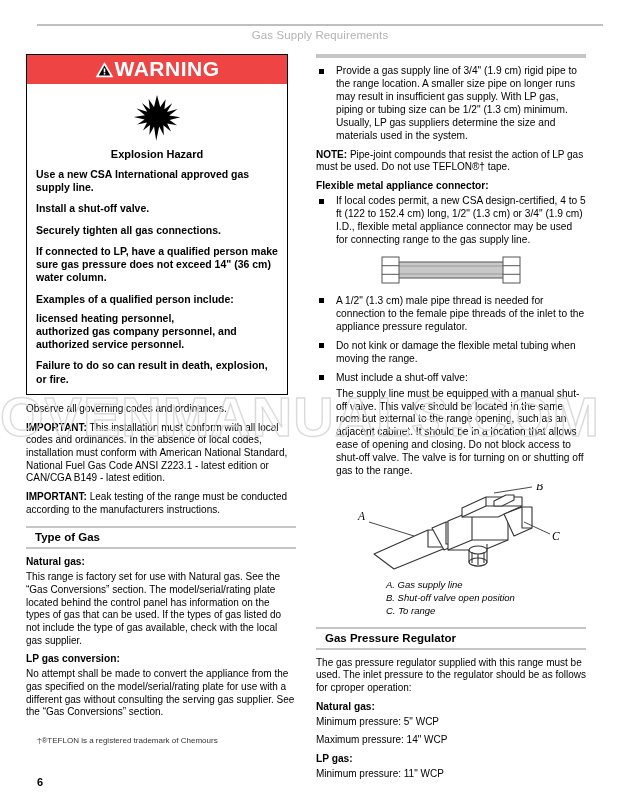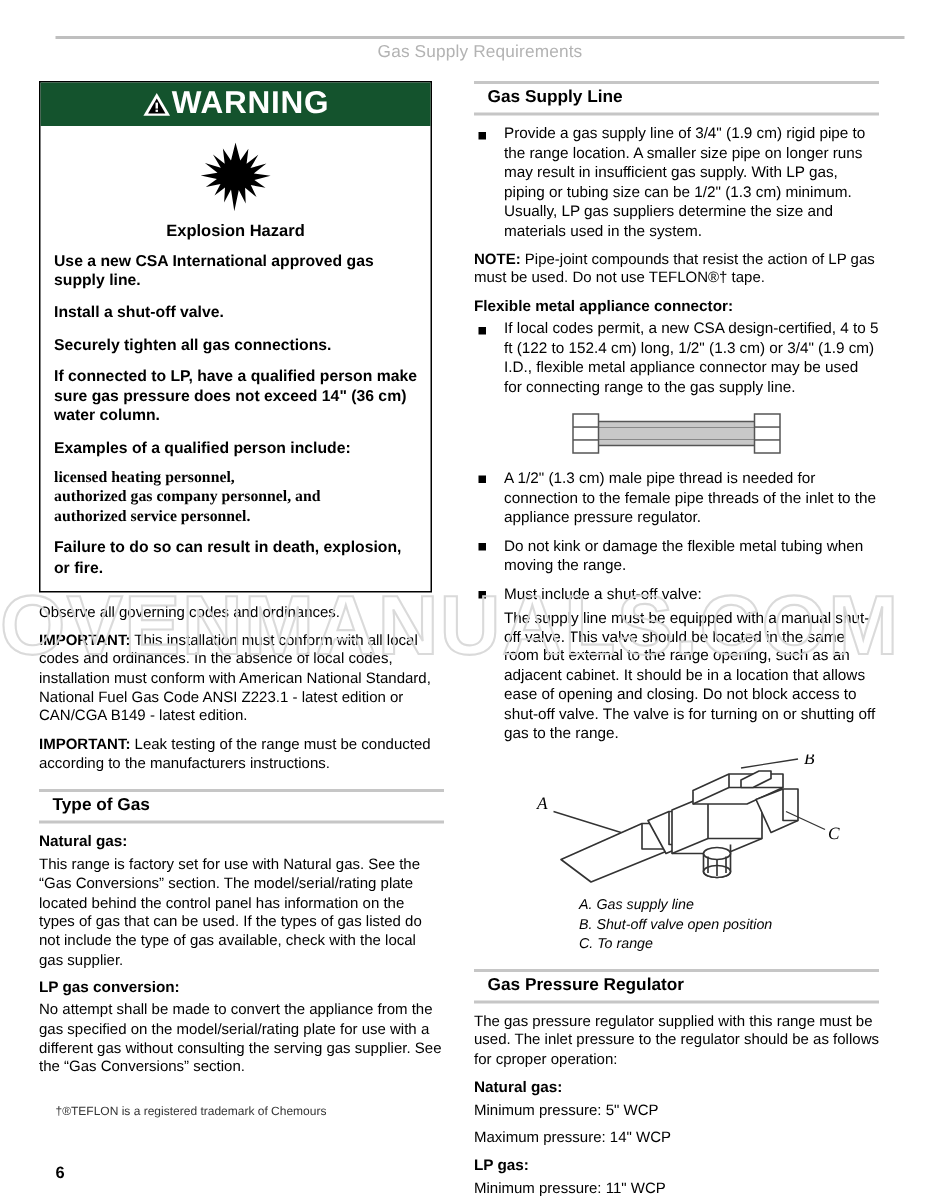--- a/index.html
+++ b/index.html
@@ -67,21 +67,21 @@
   .col-right { left: 316px; }
 
   
   .warn-box {
     border: 1.6px solid #000;
     width: 262px;
     box-sizing: border-box;
     background: #fff;
   }
   .warn-banner {
-    background: #14532d;
+    background: #ef4444;
     color: #fff;
     text-align: center;
     font-weight: bold;
     font-size: 21px;
     letter-spacing: 0.5px;
     padding: 3px 0 4px 0;
     line-height: 1.05;
     display: flex;
     justify-content: center;
     align-items: center;
@@ -233,21 +233,21 @@
         <svg width="54" height="46" viewBox="0 0 54 46">
           <polygon fill="#000000" points="27,0 30.2,12.0 35.6,4.2 34.4,14.2 42.2,8.2 37.0,17.0 47.6,14.0 39.2,20.6 50.4,22.2 39.6,25.0 47.0,30.2 37.2,28.4 41.0,36.4 33.4,30.2 33.8,40.6 29.2,31.6 26.2,45.8 24.0,31.4 19.4,40.0 20.0,30.0 13.0,35.4 17.0,27.6 7.2,29.6 14.6,24.4 3.8,22.0 15.0,20.2 6.6,13.6 17.2,16.8 12.0,8.0 19.8,14.2 18.6,4.0 24.0,12.0"></polygon>
         </svg>
       </div>
       <div class="haz-title">Explosion Hazard</div>
       <div class="warn-p">Use a new CSA International approved gas supply line.</div>
       <div class="warn-p">Install a shut-off valve.</div>
       <div class="warn-p">Securely tighten all gas connections.</div>
       <div class="warn-p">If connected to LP, have a qualified person make sure gas pressure does not exceed 14" (36 cm) water column.</div>
       <div class="warn-p tight">Examples of a qualified person include:</div>
-      <div class="warn-p" style="margin-top:6px;font-family:Liberation Serif, serif;">
+      <div class="warn-p" style="margin-top:6px;">
         <div>licensed heating personnel,</div>
         <div>authorized gas company personnel, and</div>
         <div>authorized service personnel.</div>
       </div>
       <div class="warn-p last">Failure to do so can result in death, explosion, or fire.</div>
     </div>
   </div>
 
   <div style="height:8px;"></div>
 
@@ -268,21 +268,20 @@
 
   <p class="lead-in">LP gas conversion:</p>
   <p class="body-p">No attempt shall be made to convert the appliance from the gas specified on the model/serial/rating plate for use with a different gas without consulting the serving gas supplier. See the “Gas Conversions” section.</p>
 
 </div>
 
 <div class="col col-right">
 
   <div class="sec" style="margin-top:0;">
     <div class="bar-top"></div>
-    <div class="sec-title">Gas Supply Line</div>
     <div class="bar-bot"></div>
   </div>
 
   <p class="bul"><span class="sq"></span><span>Provide a gas supply line of 3/4" (1.9 cm) rigid pipe to the range location. A smaller size pipe on longer runs may result in insufficient gas supply. With LP gas, piping or tubing size can be 1/2" (1.3 cm) minimum. Usually, LP gas suppliers determine the size and materials used in the system.</span></p>
 
   <p class="body-p"><b>NOTE:</b><span> Pipe-joint compounds that resist the action of LP gas must be used. Do not use TEFLON®† tape.</span></p>
 
   <p class="lead-in">Flexible metal appliance connector:</p>
 
   <p class="bul"><span class="sq"></span><span>If local codes permit, a new CSA design-certified, 4 to 5 ft (122 to 152.4 cm) long, 1/2" (1.3 cm) or 3/4" (1.9 cm) I.D., flexible metal appliance connector may be used for connecting range to the gas supply line.</span></p>

